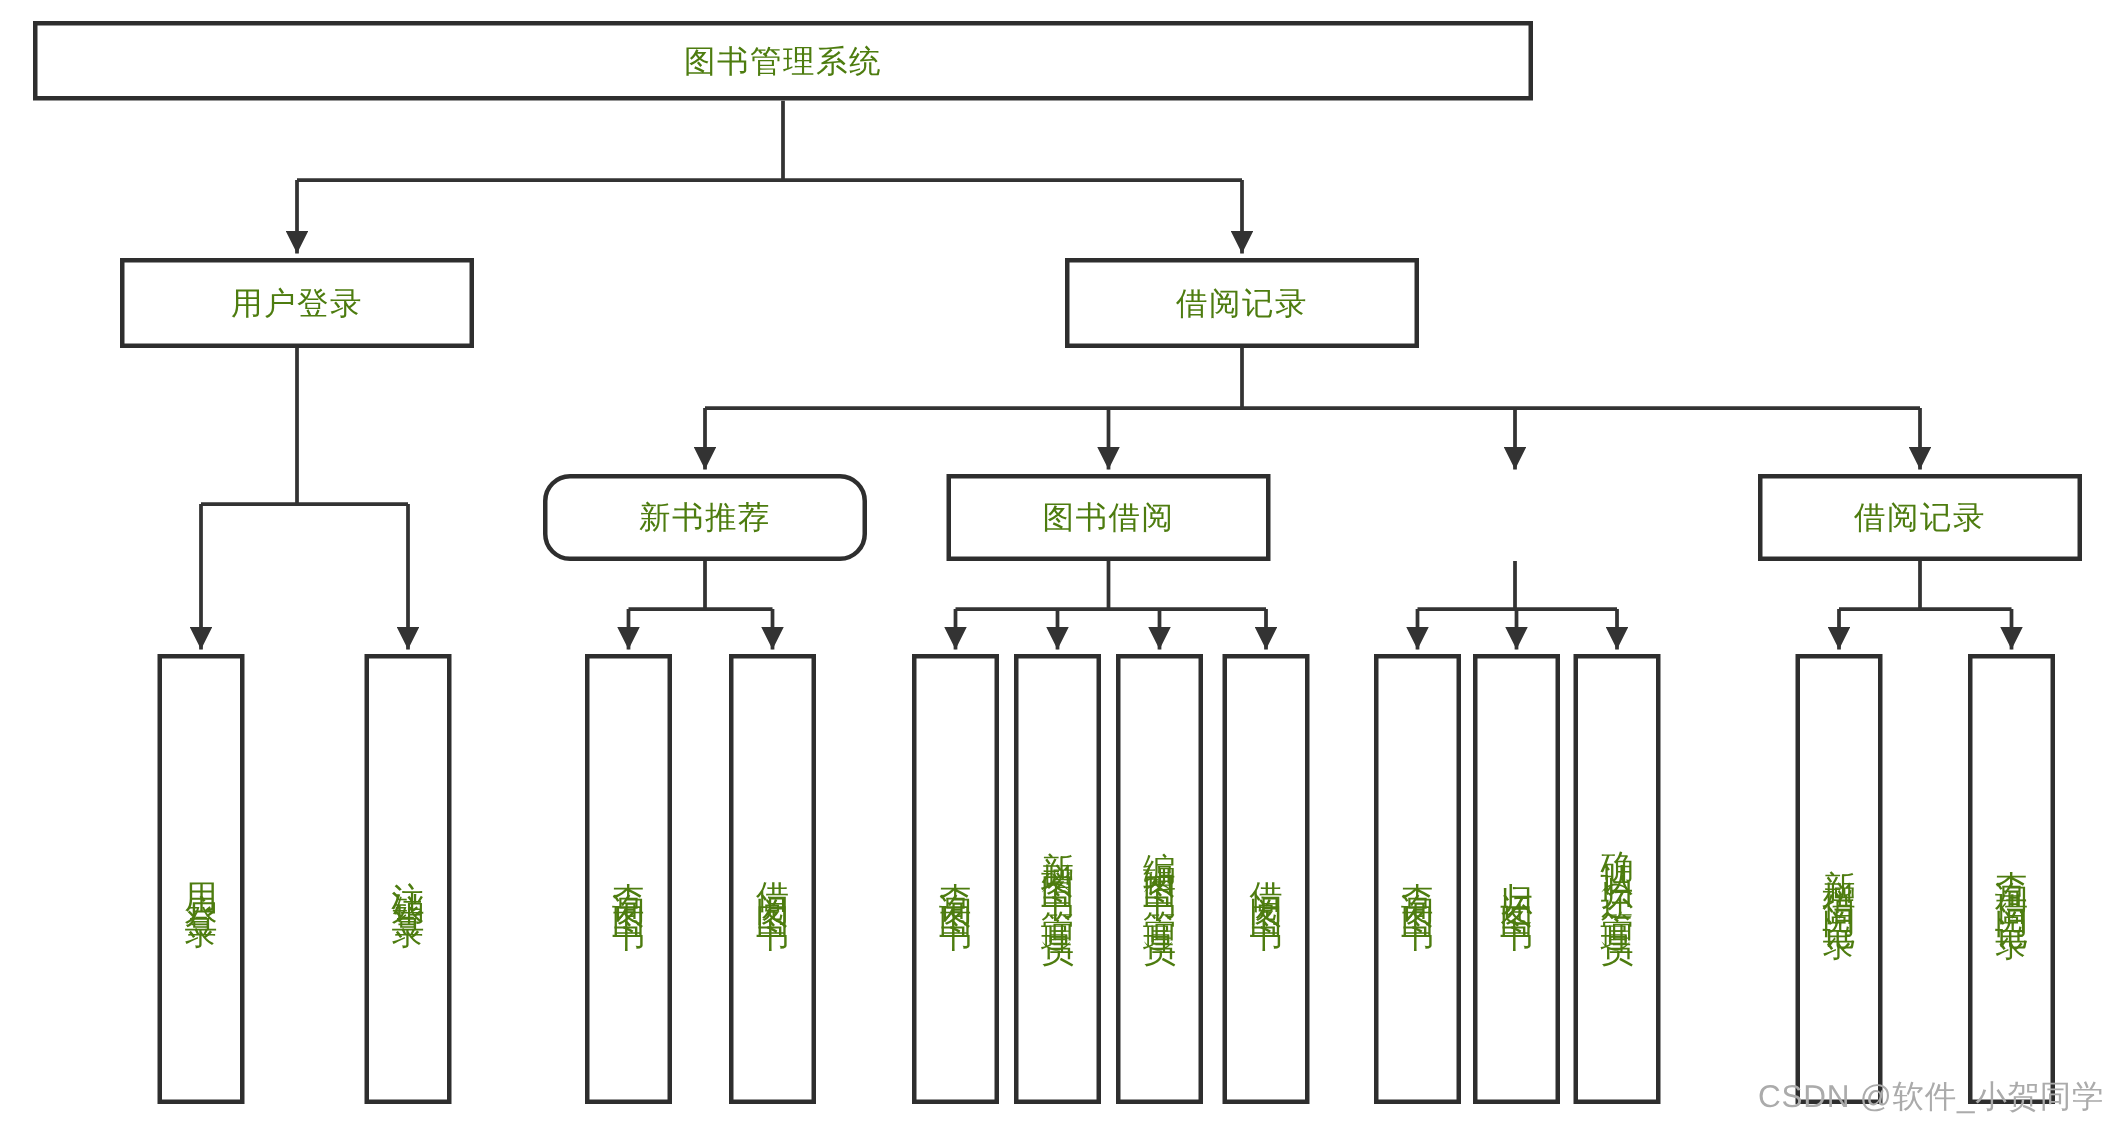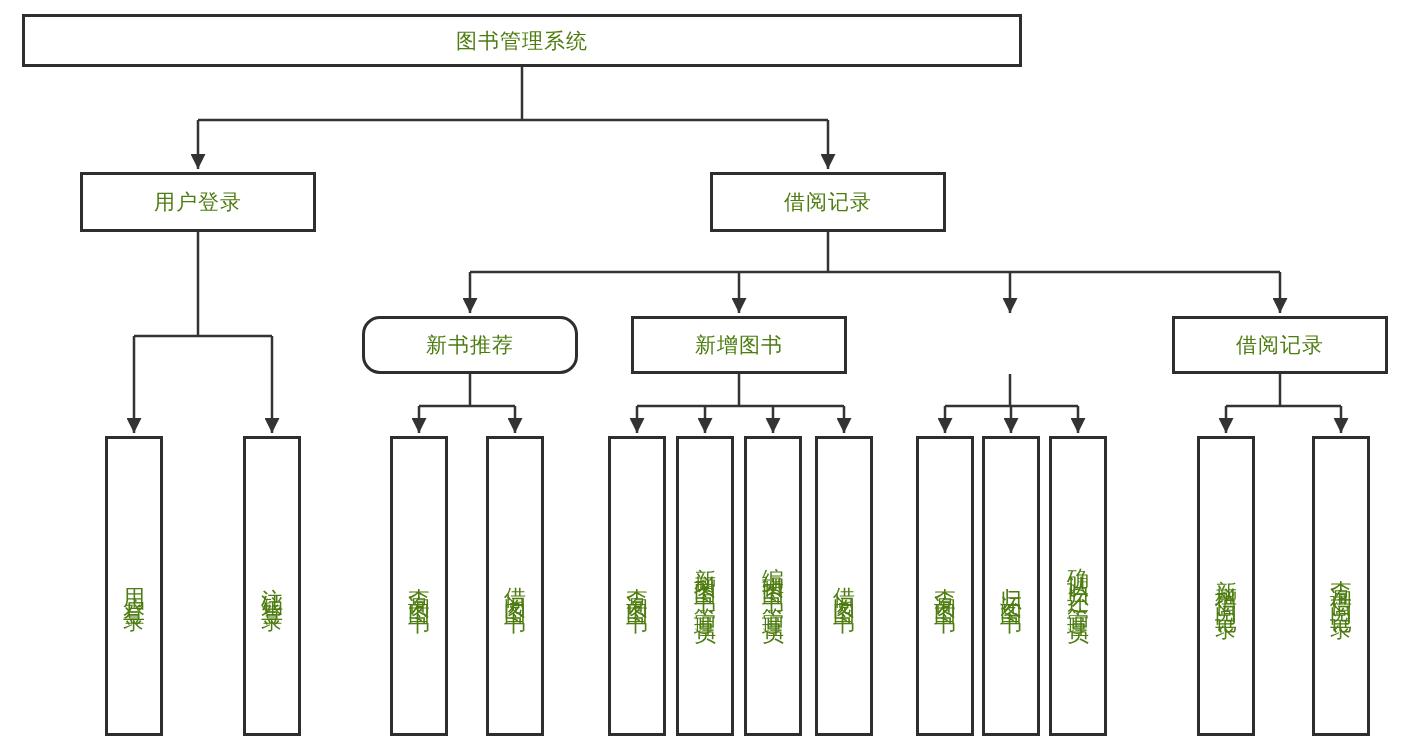--- a/index.html
+++ b/index.html
@@ -92,21 +92,21 @@
     <span class="lbl">用户登录</span>
   </div>
   <div class="node h" style="left:710px;top:172px;width:236px;height:60px;">
     <span class="lbl">借阅记录</span>
   </div>
 
   <div class="node h" style="left:362px;top:316px;width:216px;height:58px;border-radius:18px;">
     <span class="lbl">新书推荐</span>
   </div>
   <div class="node h" style="left:631px;top:316px;width:216px;height:58px;">
-    <span class="lbl">新增图书</span>
+    <span class="lbl">图书借阅</span>
   </div>
   <div class="node h" style="left:1172px;top:316px;width:216px;height:58px;">
     <span class="lbl">借阅记录</span>
   </div>
 
   <div class="node v" style="left:105px;top:436px;width:58px;height:300px;">
     <span class="lbl">用户登录</span>
   </div>
   <div class="node v" style="left:243px;top:436px;width:58px;height:300px;">
     <span class="lbl">注销登录</span>
@@ -142,13 +142,14 @@
     <span class="lbl">确认归还（管理员）</span>
   </div>
 
   <div class="node v" style="left:1197px;top:436px;width:58px;height:300px;">
     <span class="lbl">新增借阅记录</span>
   </div>
   <div class="node v" style="left:1312px;top:436px;width:58px;height:300px;">
     <span class="lbl">查询借阅记录</span>
   </div>
 
+  <div class="watermark" style="left:1172px;top:717px;">CSDN @软件_小贺同学</div>
 </div>
 
 </body></html>

